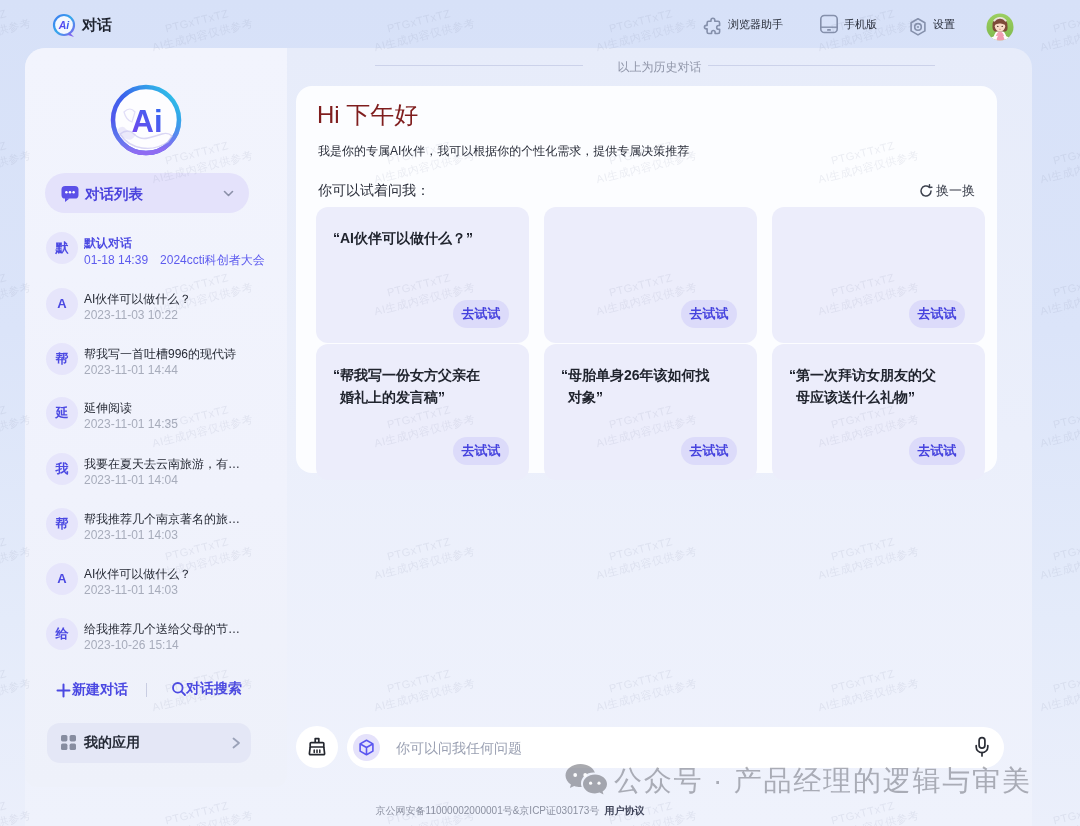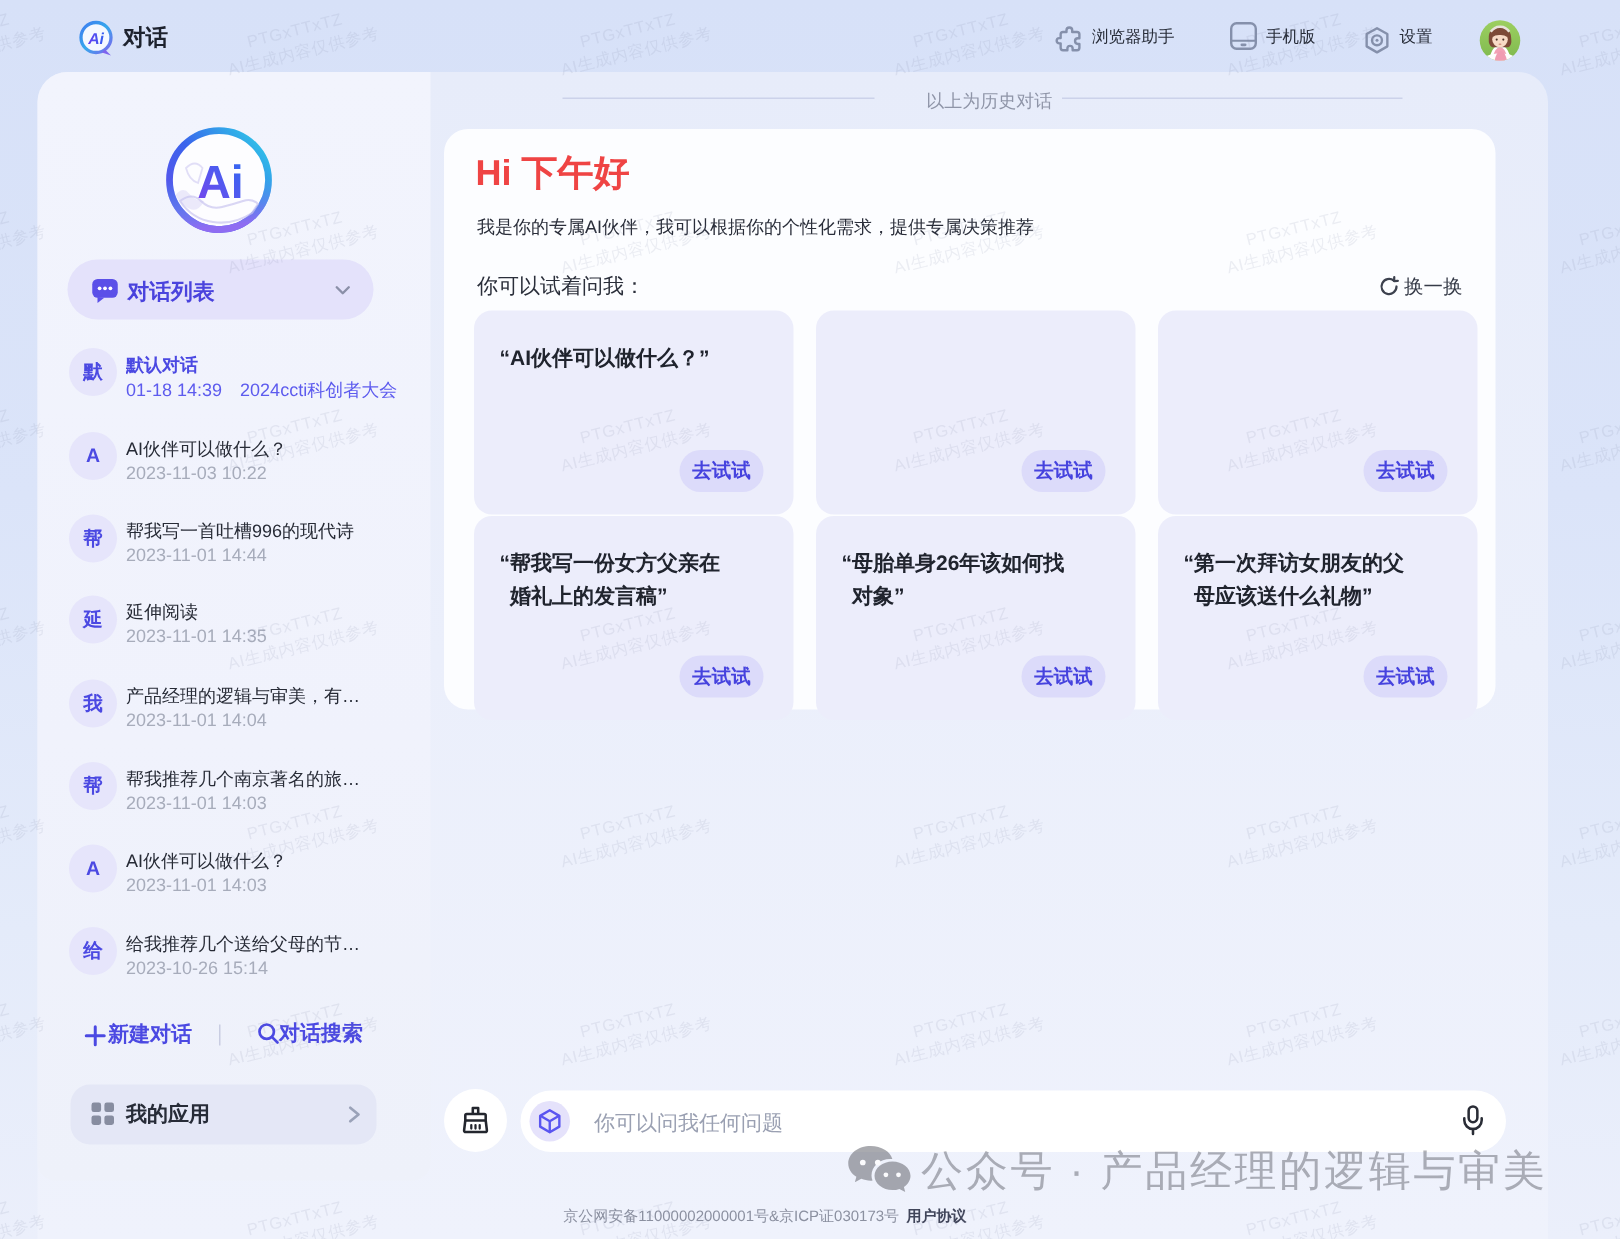--- a/index.html
+++ b/index.html
@@ -27,21 +27,21 @@
  white-space:nowrap;overflow:hidden;}
 .t2{position:absolute;left:38px;top:20px;font-size:12px;color:#a7acbb;white-space:nowrap;}
 .sel .t1{color:#4b49e2;font-weight:700;}
 .sel .t2{color:#5d5bee;}
 .newchat{position:absolute;display:flex;align-items:center;font-size:14px;font-weight:600;color:#4b49e2;}
 .myapp{left:47px;top:723px;width:204px;height:40px;border-radius:13px;background:#e4e7f6;}
 
 .histdiv{top:59px;left:287px;width:745px;text-align:center;font-size:12px;color:#8f95a8;}
 .histdiv .ln{position:absolute;top:6px;height:1px;background:#ccd2ea;}
 .panel{left:296px;top:86px;width:701px;height:387px;border-radius:16px;background:#fcfdff;}
-.hi{left:317px;top:99px;font-size:24px;font-weight:700;color:#ef4444;}
+.hi{left:317px;top:99px;font-size:24px;font-weight:400;color:#7f1d1d;}
 .para{left:318px;top:143px;font-size:12px;color:#2a2e3a;}
 .ask{left:318px;top:182px;font-size:14px;color:#2a2e3a;}
 .change{left:919px;top:182px;font-size:13px;color:#363b48;display:flex;align-items:center;}
 .card{position:absolute;width:213px;height:136px;border-radius:12px;background:#ecedfb;
  font-size:14px;font-weight:600;color:#20242e;line-height:22px;}
 .card .q{position:absolute;left:17px;top:20px;right:10px;padding-left:7px;text-indent:-7px;}
 .try{position:absolute;right:20px;bottom:15px;width:56px;height:28px;border-radius:14px;background:#dcdbfa;
  color:#4643de;font-size:13px;font-weight:700;text-align:center;line-height:28px;}
 
 .broom{left:296px;top:726px;width:42px;height:42px;border-radius:50%;background:#fff;}
@@ -336,21 +336,21 @@
     <div class="t1">帮我写一首吐槽996的现代诗</div>
     <div class="t2">2023-11-01 14:44</div>
   </div>
 <div class="item" style="top:397px;">
     <div class="av">延</div>
     <div class="t1">延伸阅读</div>
     <div class="t2">2023-11-01 14:35</div>
   </div>
 <div class="item" style="top:453px;">
     <div class="av">我</div>
-    <div class="t1">产品经理的逻辑与审美，有…</div>
+    <div class="t1">我要在夏天去云南旅游，有…</div>
     <div class="t2">2023-11-01 14:04</div>
   </div>
 <div class="item" style="top:508px;">
     <div class="av">帮</div>
     <div class="t1">帮我推荐几个南京著名的旅…</div>
     <div class="t2">2023-11-01 14:03</div>
   </div>
 <div class="item" style="top:563px;">
     <div class="av">A</div>
     <div class="t1">AI伙伴可以做什么？</div>

